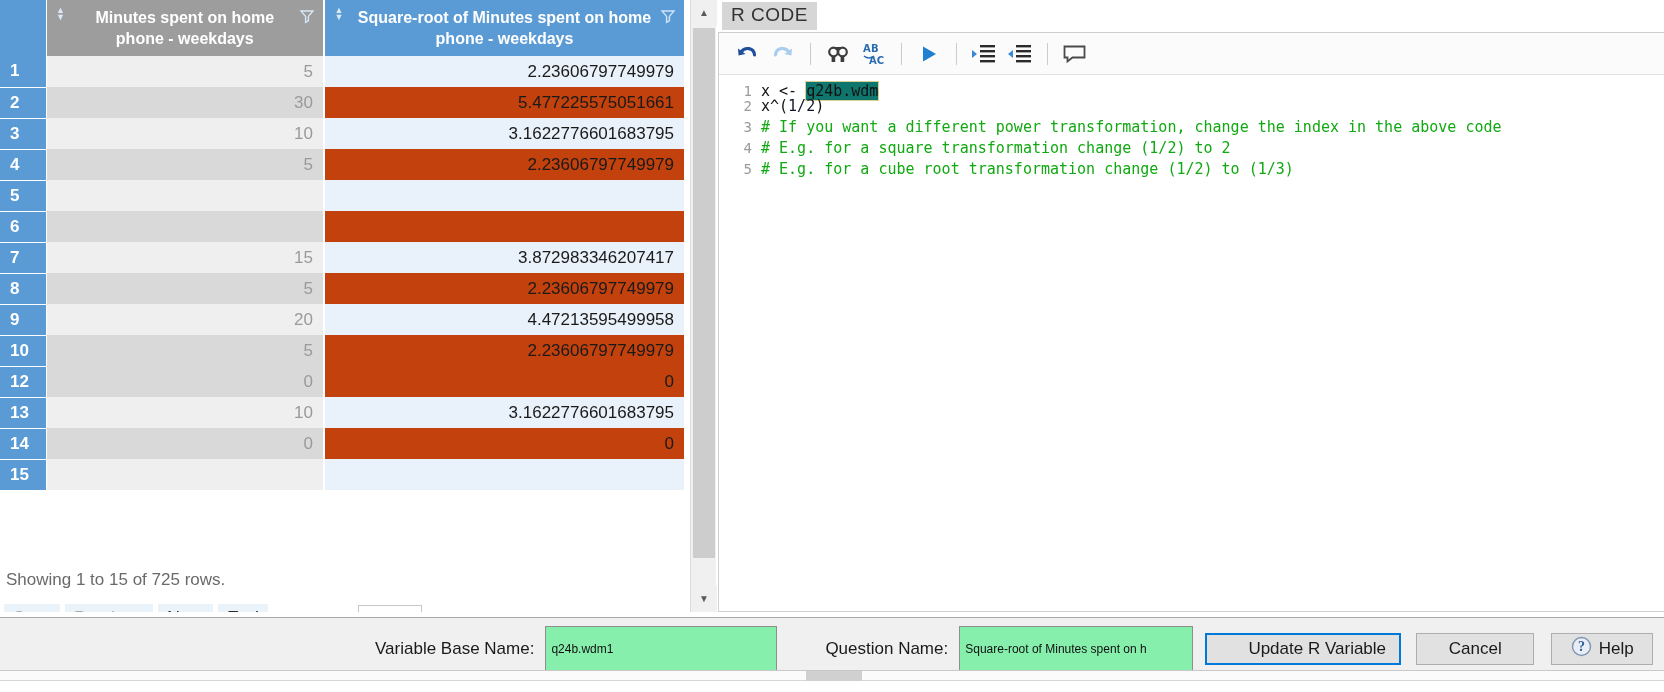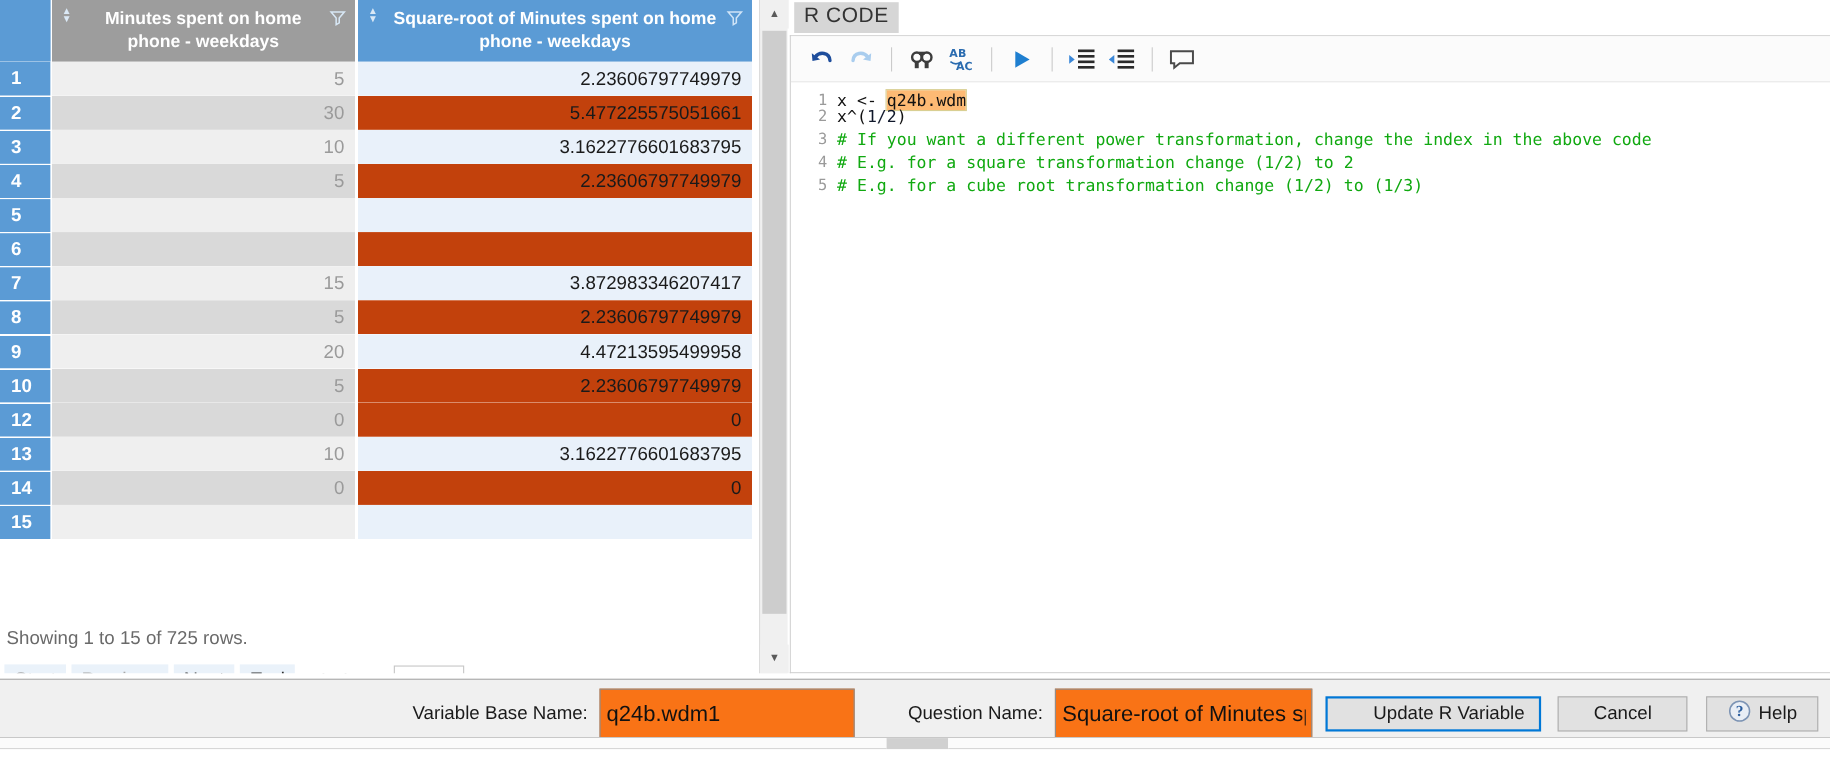--- a/index.html
+++ b/index.html
@@ -231,21 +231,21 @@
     padding-right: 9px;
     color: #9a9a9a;
     font-size: 14px;
     flex: 0 0 42px;
     user-select: none;
   }
   .code-txt { color: #111111; }
   .code-txt .cmt { color: #11a911; }
   .code-txt .num { color: #0f172a; }
   .code-txt .hl {
-    background: #fdba74;
+    background: #0f766e;
     outline: 1px solid #d9cf92;
   }
   #code-first-line { padding-top: 6px; }
 
   
   #bottom-bar {
     position: absolute;
     left: 0; top: 617px;
     width: 1664px; height: 57px;
     background: #f0f0f0;
@@ -259,22 +259,22 @@
     align-items: center;
   }
   .lbl {
     font-size: 17px;
     color: #1a1a1a;
     white-space: nowrap;
   }
   .txtfield {
     height: 46px;
     border: 1px solid #8e8e8e;
-    background: #f97316;
-    font-size: 20px;
+    background: #86efac;
+    font-size: 12px;
     font-family: "Liberation Sans", sans-serif;
     padding: 0 5px;
     outline: none;
     color: #111111;
   }
   .btn {
     height: 32px;
     background: #e1e1e1;
     border: 1px solid #adadad;
     font-size: 17px;

